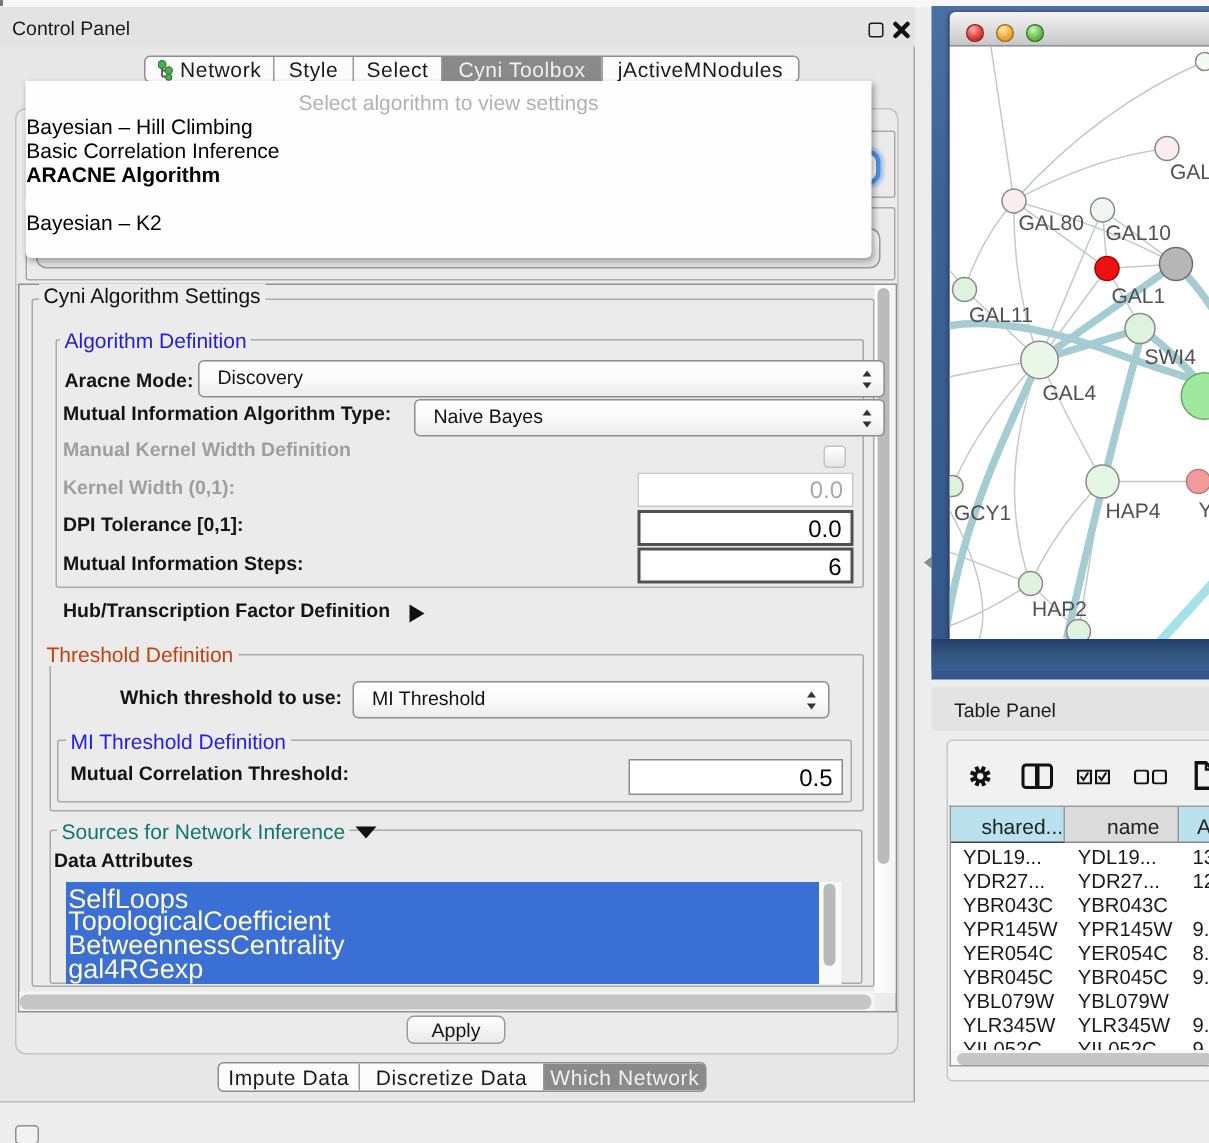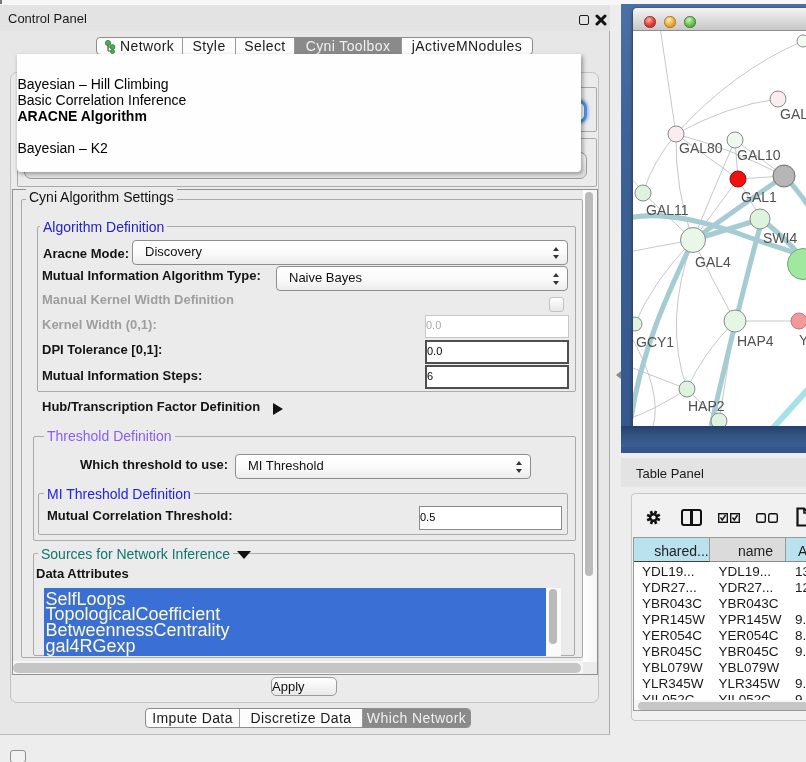--- a/index.html
+++ b/index.html
@@ -5,26 +5,26 @@
 html,body{margin:0;padding:0}
 body{width:806px;height:762px;position:relative;overflow:hidden;
   background:#ededed;font-family:"Liberation Sans",sans-serif;}
 .abs{position:absolute}
 .lbl{position:absolute;font-size:13px;font-weight:bold;color:#141414;white-space:nowrap}
 .dis{color:#9e9e9e}
 .grp{position:absolute;border:1px solid #aaa;border-radius:2px}
 .leg{position:absolute;font-size:14px;background:#ebebeb;padding:0 3px;white-space:nowrap}
 .combo{position:absolute;border:1px solid #8e8e8e;border-radius:4px;
   background:linear-gradient(180deg,#ffffff 0%,#fbfbfb 50%,#ececec 100%);
-  font-size:13px;color:#111;}
+  font-size:13px;color:#111;padding-left:22px;}
 .combo .ct{position:absolute;left:12px;top:3px;white-space:nowrap}
 .spin{position:absolute;right:7px;top:50%;width:7px;height:12px;margin-top:-6px}
 .spin:before{content:"";position:absolute;left:0;top:0;border-left:3.5px solid transparent;border-right:3.5px solid transparent;border-bottom:4.5px solid #333}
 .spin:after{content:"";position:absolute;left:0;bottom:0;border-left:3.5px solid transparent;border-right:3.5px solid transparent;border-top:4.5px solid #333}
-.fld{position:absolute;background:#fff;font-size:11px;color:#000;text-align:left;padding-right:6px;box-sizing:border-box}
+.fld{position:absolute;background:#fff;font-size:16px;color:#000;text-align:right;padding-right:6px;box-sizing:border-box}
 .tabseg{position:absolute;background:#fcfcfc;border:1px solid #8d8d8d;border-radius:4px;overflow:hidden}
 .seg{position:absolute;top:0;bottom:0;font-size:14px;letter-spacing:0.4px;color:#1b1b1b;text-align:center;border-left:1px solid #9a9a9a;box-sizing:border-box}
 .seg.first{border-left:none}
 .seg.sel{background:#8a8a8a;color:#f0f0f0}
 .popitem{position:absolute;font-size:14px;color:#000;white-space:nowrap}
 </style>
 </head>
 <body>
 
 <div class="abs" style="left:0;top:0;width:806px;height:5px;background:#f7f7f7"></div>
@@ -81,21 +81,21 @@
 <div class="lbl" style="left:42px;top:342px">DPI Tolerance [0,1]:</div>
 <div class="fld" style="left:425px;top:340px;width:144px;height:24px;border:2px solid #4f4f4f;padding-top:3px">0.0</div>
 
 <div class="lbl" style="left:42px;top:368px">Mutual Information Steps:</div>
 <div class="fld" style="left:425px;top:365px;width:144px;height:24px;border:2px solid #4f4f4f;padding-top:3px">6</div>
 
 <div class="lbl" style="left:42px;top:399px">Hub/Transcription Factor Definition</div>
 <div class="abs" style="left:273px;top:403px;width:0;height:0;border-top:6px solid transparent;border-bottom:6px solid transparent;border-left:10px solid #111"></div>
 
 <div class="grp" style="left:33px;top:436px;width:541px;height:103px"></div>
-<div class="leg" style="left:44px;top:428px;color:#8b5cf6">Threshold Definition</div>
+<div class="leg" style="left:28px;top:428px;color:#c2410c">Threshold Definition</div>
 
 <div class="lbl" style="left:80px;top:457px">Which threshold to use:</div>
 <div class="combo" style="left:235px;top:454px;width:294px;height:23px">
     <span class="ct">MI Threshold</span>
     <span class="spin"></span>
   </div>
 
 <div class="grp" style="left:38px;top:493px;width:528px;height:40px"></div>
 <div class="leg" style="left:44px;top:486px;color:#2121e8">MI Threshold Definition</div>
 
@@ -106,21 +106,21 @@
 <div class="leg" style="left:38px;top:546px;color:#0f766e">Sources for Network Inference</div>
 <div class="abs" style="left:237px;top:551px;width:0;height:0;border-left:7px solid transparent;border-right:7px solid transparent;border-top:8px solid #111"></div>
 
 <div class="lbl" style="left:36px;top:566px">Data Attributes</div>
 <div class="abs" style="left:44px;top:588px;width:502px;height:68px;background:#3a70d6;overflow:hidden">
   <div style="font-size:18px;color:#fef9c3;line-height:15.7px;padding:3.5px 0 0 1.5px">SelfLoops<br>TopologicalCoefficient<br>BetweennessCentrality<br>gal4RGexp</div>
 </div>
 <div class="abs" style="left:546px;top:588px;width:15px;height:68px;background:#fafafa"></div>
 <div class="abs" style="left:549px;top:589px;width:8px;height:55px;background:#b9b9b9;border-radius:4px"></div>
 
-<div class="abs" style="left:271px;top:677px;width:66px;height:19px;border:1px solid #9a9a9a;border-radius:5px;background:linear-gradient(180deg,#ffffff,#e9e9e9);box-sizing:border-box;text-align:left;font-size:13px;color:#111;line-height:17px">Apply</div>
+<div class="abs" style="left:271px;top:677px;width:66px;height:19px;border:1px solid #9a9a9a;border-radius:5px;background:linear-gradient(180deg,#ffffff,#e9e9e9);box-sizing:border-box;text-align:center;font-size:13px;color:#111;line-height:17px">Apply</div>
 
 <div class="tabseg" style="left:96px;top:37px;width:435px;height:16px">
   <div class="seg first" style="left:0;width:85px;line-height:16px"><svg width="11" height="14" viewBox="0 0 11 14" style="vertical-align:-3px">
         <line x1="3" y1="3" x2="3" y2="11" stroke="#555" stroke-width="1.2"></line>
         <line x1="3" y1="7" x2="7" y2="7" stroke="#555" stroke-width="1.2"></line>
         <line x1="3" y1="11" x2="7" y2="11" stroke="#555" stroke-width="1.2"></line>
         <circle cx="3" cy="3" r="2.6" fill="#4caf50" stroke="#2c7c34" stroke-width=".8"></circle>
         <circle cx="7.5" cy="7" r="2.4" fill="#4caf50" stroke="#2c7c34" stroke-width=".8"></circle>
         <circle cx="7.5" cy="11.5" r="2" fill="#4caf50" stroke="#2c7c34" stroke-width=".8"></circle>
       </svg> Network</div>
@@ -134,20 +134,21 @@
   <div class="seg first" style="left:0;width:93px;line-height:18px">Impute Data</div>
   <div class="seg" style="left:93px;width:123px;line-height:18px">Discretize Data</div>
   <div class="seg sel" style="left:216px;width:108px;line-height:18px">Which Network</div>
 </div>
 
 <div class="abs" style="left:616px;top:371px;width:0;height:0;border-top:4px solid transparent;border-bottom:4px solid transparent;border-right:5px solid #8a8a8a"></div>
 
 <div class="abs" style="left:10px;top:750px;width:16px;height:13px;border:1.5px solid #8f8f8f;border-radius:3px;background:#f2f2f2;box-sizing:border-box"></div>
 
 <div class="abs" style="left:17px;top:54px;width:564px;height:118px;background:#fefefe;border-radius:0 0 4px 4px;box-shadow:1.5px 2px 4px rgba(0,0,0,.35)">
+  <div style="position:absolute;left:0;top:6px;width:100%;text-align:center;font-size:14px;color:#b2b2b2">Select algorithm to view settings</div>
   <div class="popitem" style="left:0.5px;top:22px">Bayesian – Hill Climbing</div>
   <div class="popitem" style="left:0.5px;top:38px">Basic Correlation Inference</div>
   <div class="popitem" style="left:0.5px;top:54px;font-weight:bold">ARACNE Algorithm</div>
   <div class="popitem" style="left:0.5px;top:86px">Bayesian – K2</div>
 </div>
 
 <div class="abs" style="left:621px;top:4px;width:185px;height:449px;background:linear-gradient(180deg,#4a70a6 0%,#3c6298 30%,#34568c 100%)"></div>
 <div class="abs" style="left:633px;top:8px;width:173px;height:418px;border-radius:4px 0 0 0;overflow:hidden;box-shadow:-1px 1px 3px rgba(0,0,0,.35), 0 0 0 1px rgba(90,90,90,.65)">
   <div class="abs" style="left:0;top:0;width:173px;height:23px;background:linear-gradient(180deg,#f4f4f4,#c7c7c7);border-bottom:1px solid #8f8f8f;box-sizing:border-box"></div>
 

